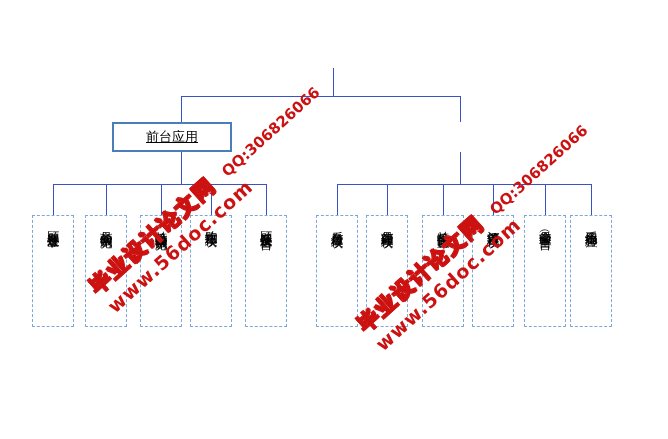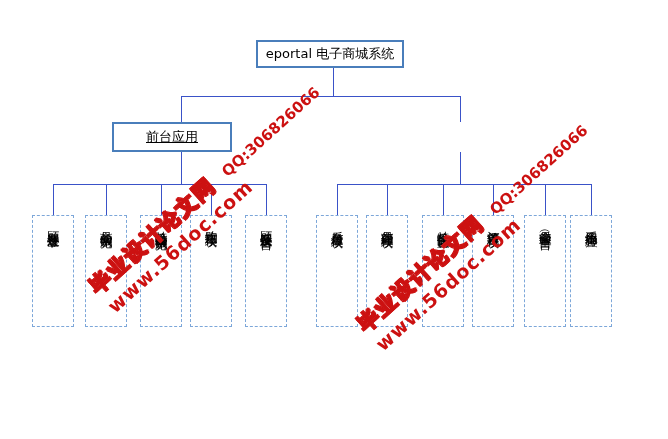--- a/index.html
+++ b/index.html
@@ -38,23 +38,20 @@
                 -1px 1px 0 #cc1111, 1px 1px 0 #cc1111;
   }
   .wm-qq { font-size:15px; font-weight:bold; margin-left:14px; color:#cc1111; }
   .wm-url { font-size:19px; font-weight:bold; margin-top:1px; color:#cc1111; letter-spacing:1px; }
 </style>
 </head>
 <body>
 
 <div class="canvas">
 
-  <div class="node" style="left:256px; top:40px; width:148px; height:28px;">
-    <span>eportal 电子商城系统</span>
-  </div>
 
   <div class="line" style="left:333px; top:68px; width:1px; height:29px;"></div>
   <div class="line" style="left:181px; top:96px; width:280px; height:1px;"></div>
   <div class="line" style="left:181px; top:96px; width:1px; height:26px;"></div>
   <div class="line" style="left:460px; top:96px; width:1px; height:26px;"></div>
 
   <div class="node" style="left:112px; top:122px; width:120px; height:30px;text-decoration:underline;">
     <span>前台应用</span>
   </div>
 

